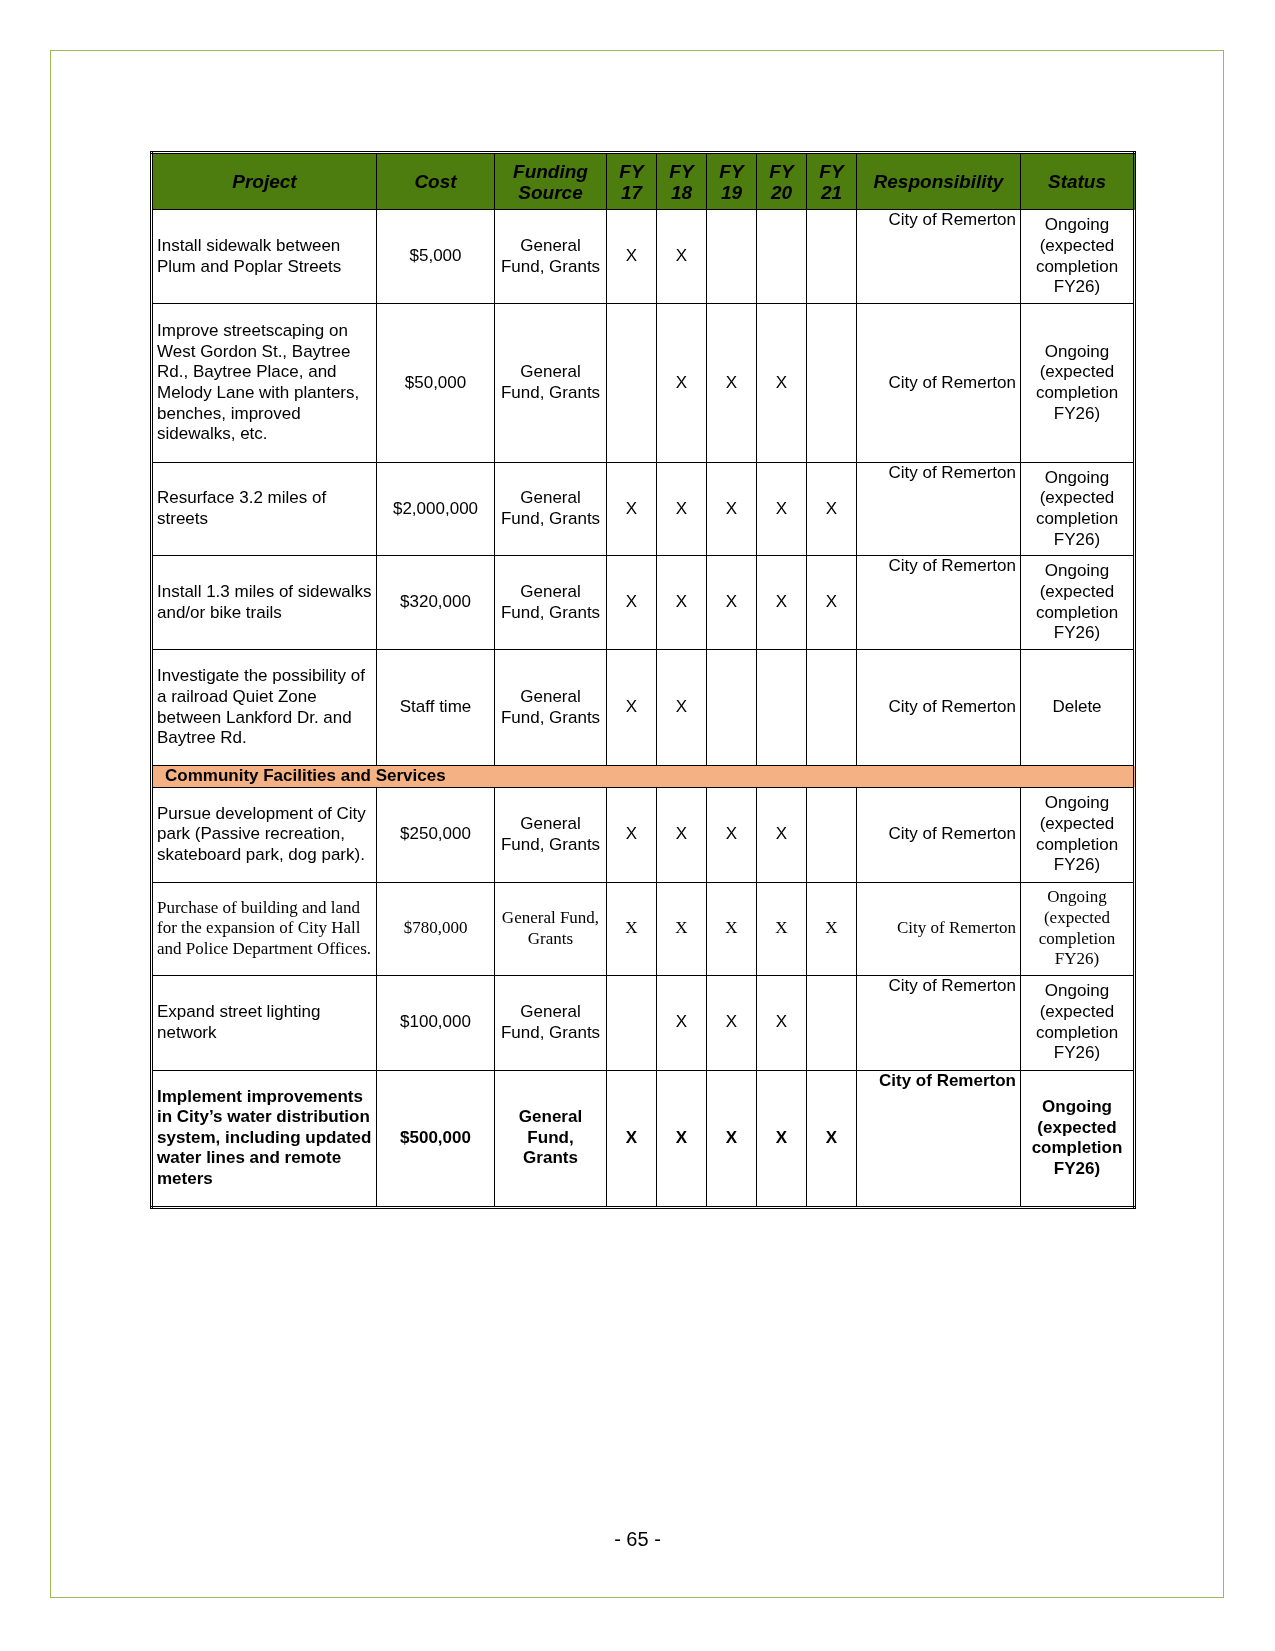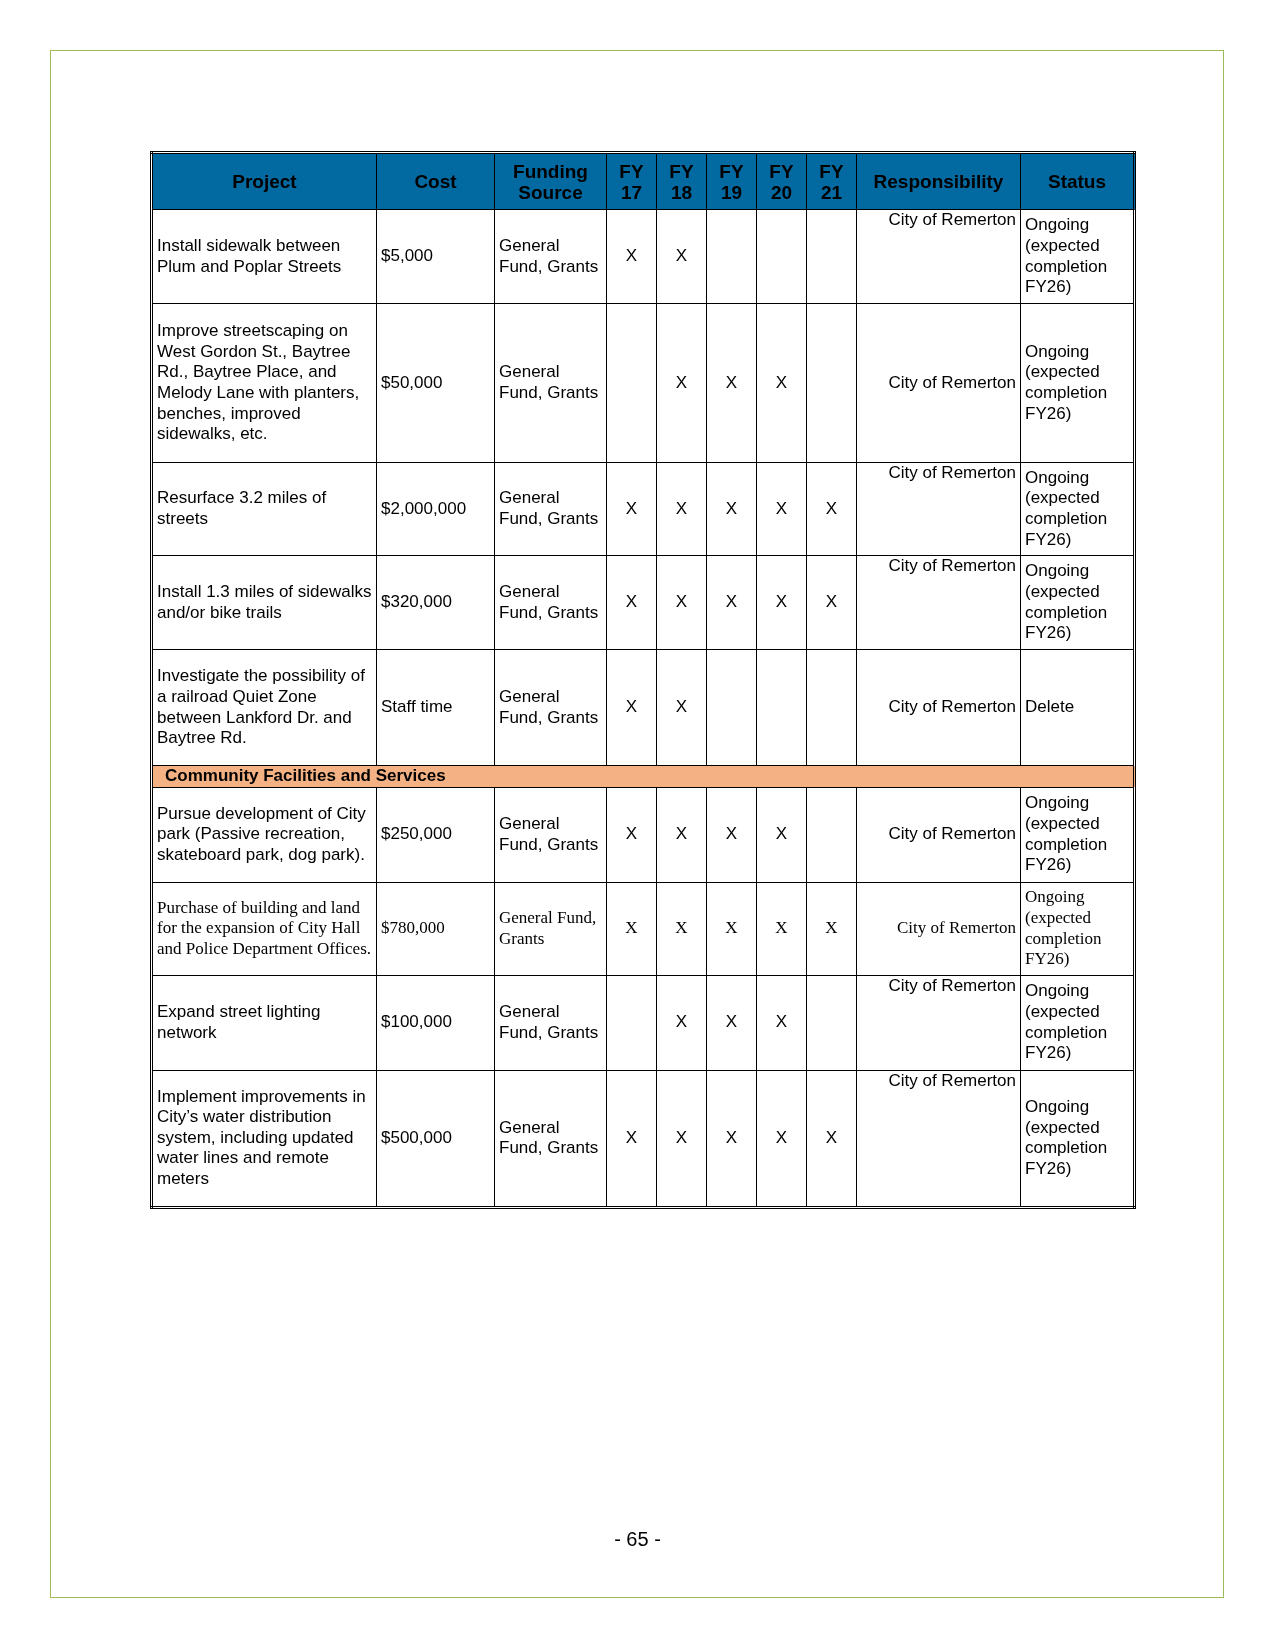--- a/index.html
+++ b/index.html
@@ -5,24 +5,24 @@
   html, body { margin: 0; padding: 0; background: #ffffff; }
   body { width: 1275px; height: 1651px; position: relative; overflow: hidden;
          font-family: "Liberation Sans", sans-serif; color: #000; }
   .frame { position: absolute; left: 50px; top: 50px; width: 1174px; height: 1548px;
            border: 1.5px solid #9bbb59; box-sizing: border-box; }
   table.plan { position: absolute; left: 150px; top: 151px; width: 983px;
                border-collapse: collapse; table-layout: fixed;
                border: 3px double #000; }
   table.plan th, table.plan td { border: 1.5px solid #000; font-size: 17px; line-height: 20.6px;
                padding: 0 4px; box-sizing: border-box; }
-  table.plan th { background: #0369a1; font-weight: bold; font-size: 19px; line-height: 21px;
-               text-align: center; vertical-align: middle; height: 57px; }
+  table.plan th { background: #4d7c0f; font-weight: bold; font-size: 19px; line-height: 21px;
+               text-align: center; vertical-align: middle; height: 57px; font-style: italic; }
   td.proj { text-align: left; padding-left: 12px; padding-right: 6px; }
-  td.c { }
+  td.c { text-align: center; }
   td.fy { text-align: center; vertical-align: middle; }
   td.resp { text-align: right; }
   td.top { vertical-align: top; padding-top: 2px; }
   td.mid { vertical-align: middle; }
   td.low { vertical-align: middle; padding-top: 22px; }
   tr.section td { background: #f4b183; font-weight: bold; font-size: 17px; height: 16px;
                padding-left: 12px; text-align: left; vertical-align: middle; }
   .page-num { position: absolute; left: 0; width: 1275px; top: 1528px; text-align: center;
               font-size: 20px; }
 </style>
@@ -151,21 +151,21 @@
         <td class="c mid">$100,000</td>
         <td class="c mid">General Fund, Grants</td>
         <td class="fy"></td>
         <td class="fy">X</td>
         <td class="fy">X</td>
         <td class="fy">X</td>
         <td class="fy"></td>
         <td class="resp top">City of Remerton</td>
         <td class="c mid">Ongoing (expected completion FY26)</td>
       </tr>
-      <tr style="height: 137px;">
+      <tr style="height: 137px; font-weight: bold;">
         <td class="proj mid">Implement improvements in City’s water distribution system, including updated water lines and remote meters</td>
         <td class="c mid">$500,000</td>
         <td class="c mid">General Fund, Grants</td>
         <td class="fy">X</td>
         <td class="fy">X</td>
         <td class="fy">X</td>
         <td class="fy">X</td>
         <td class="fy">X</td>
         <td class="resp top">City of Remerton</td>
         <td class="c mid">Ongoing (expected completion FY26)</td>

